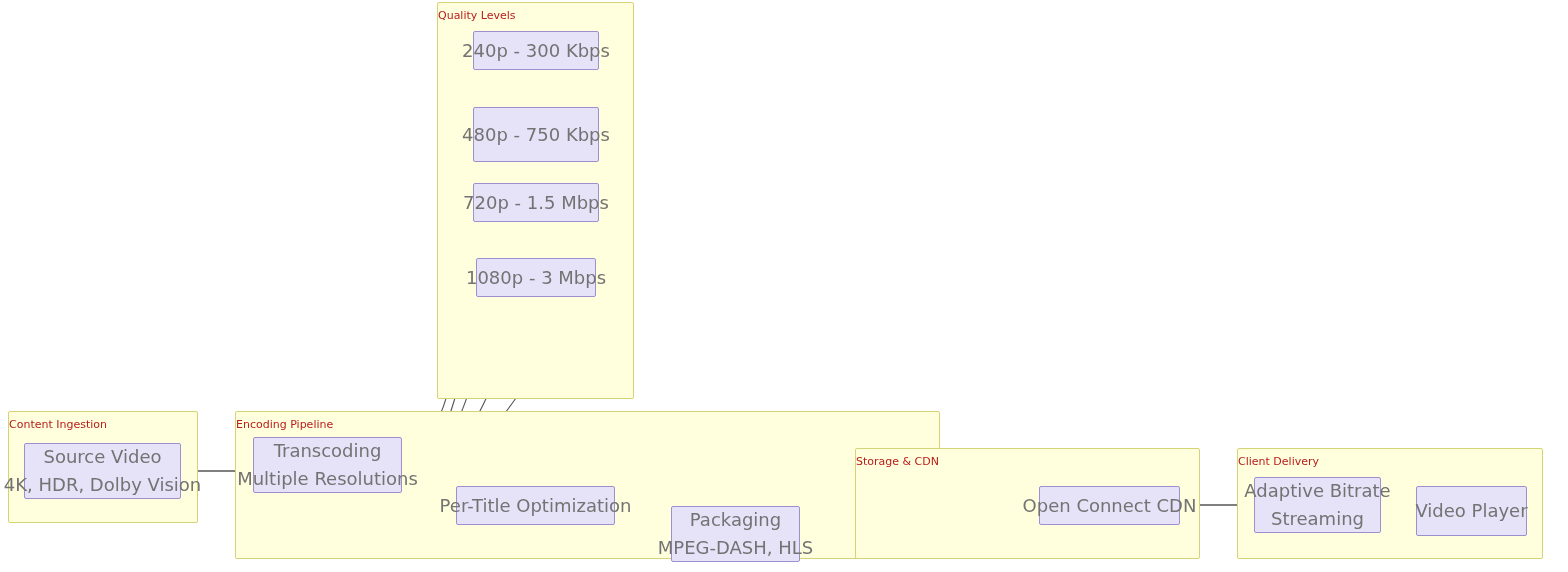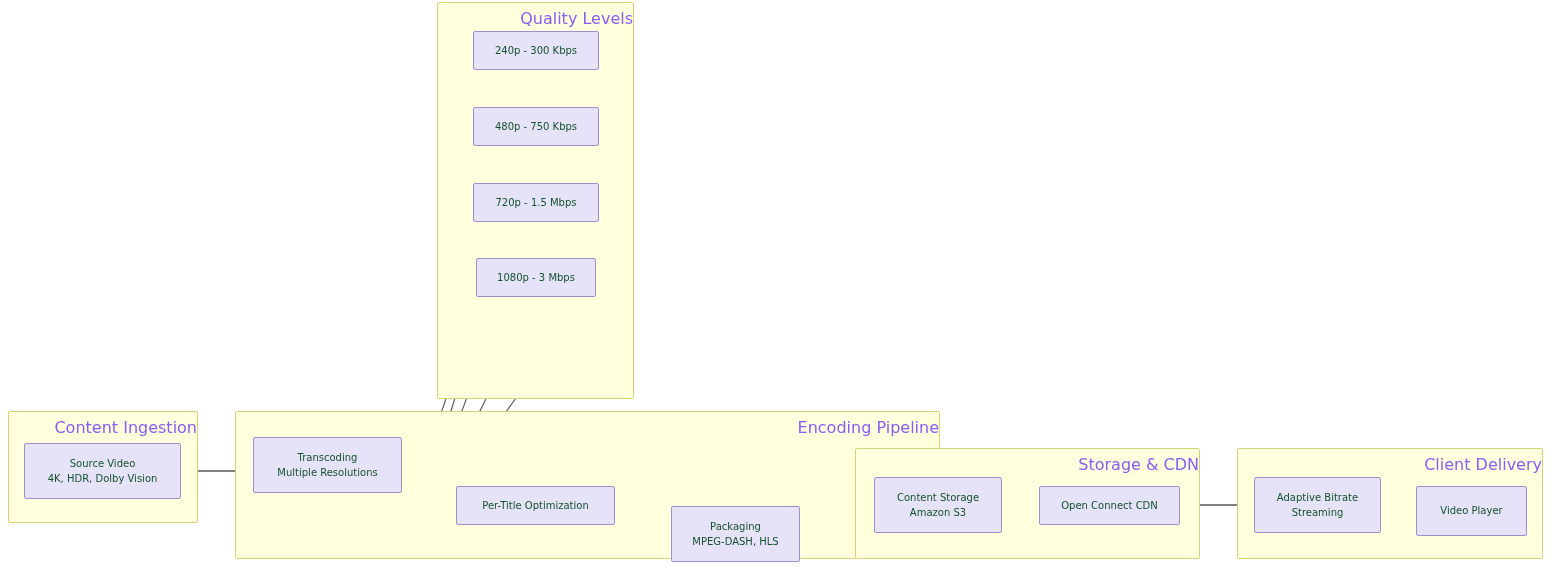--- a/index.html
+++ b/index.html
@@ -30,38 +30,38 @@
     box-sizing: border-box;
     background: #ffffde;
     border: 1px solid #d4d477;
     border-radius: 2px;
   }
   .cluster-title {
     position: absolute;
     left: 0;
     right: 0;
     top: 6px;
-    text-align: right;
-    font-size: 16px;
-    color: #8b5cf6;
+    text-align: left;
+    font-size: 11px;
+    color: #b91c1c;
     line-height: 1.2;
     white-space: nowrap;
   }
   .node {
     position: absolute;
     box-sizing: border-box;
     background: #e6e2f8;
     border: 1px solid #9e8fd0;
     border-radius: 2px;
     display: flex;
     flex-direction: column;
     align-items: center;
     justify-content: center;
-    font-size: 10px;
-    color: #14532d;
+    font-size: 18px;
+    color: #737373;
     line-height: 1.55;
     text-align: center;
     padding: 2px 22px;
   }
   .node .ln {
     display: block;
     white-space: nowrap;
   }
 </style>
 </head>
@@ -114,21 +114,21 @@
   </div>
 
   <div class="cluster" id="cluster-client_delivery" style="left: 1237px; top: 448px; width: 306px; height: 111px;">
     <div class="cluster-title">Client Delivery</div>
   </div>
 
   <div class="node" id="node-q240" style="left: 473px; top: 31px; width: 126px; height: 39px;">
     <span class="ln">240p - 300 Kbps</span>
   </div>
 
-  <div class="node" id="node-q480" style="left: 473px; top: 107px; width: 126px; height: 39px;">
+  <div class="node" id="node-q480" style="left: 473px; top: 107px; width: 126px; height: 55px;">
     <span class="ln">480p - 750 Kbps</span>
   </div>
 
   <div class="node" id="node-q720" style="left: 473px; top: 183px; width: 126px; height: 39px;">
     <span class="ln">720p - 1.5 Mbps</span>
   </div>
 
   <div class="node" id="node-q1080" style="left: 476px; top: 258px; width: 120px; height: 39px;">
     <span class="ln">1080p - 3 Mbps</span>
   </div>
@@ -146,24 +146,20 @@
 
   <div class="node" id="node-per_title_optimization" style="left: 456px; top: 486px; width: 159px; height: 39px;">
     <span class="ln">Per-Title Optimization</span>
   </div>
 
   <div class="node" id="node-packaging" style="left: 671px; top: 478px; width: 129px; height: 56px; margin-top: 28px;">
     <span class="ln">Packaging</span>
     <span class="ln">MPEG-DASH, HLS</span>
   </div>
 
-  <div class="node" id="node-content_storage" style="left: 874px; top: 477px; width: 128px; height: 56px;">
-    <span class="ln">Content Storage</span>
-    <span class="ln">Amazon S3</span>
-  </div>
 
   <div class="node" id="node-open_connect_cdn" style="left: 1039px; top: 486px; width: 141px; height: 39px;">
     <span class="ln">Open Connect CDN</span>
   </div>
 
   <div class="node" id="node-adaptive_bitrate_streaming" style="left: 1254px; top: 477px; width: 127px; height: 56px;">
     <span class="ln">Adaptive Bitrate</span>
     <span class="ln">Streaming</span>
   </div>
 

